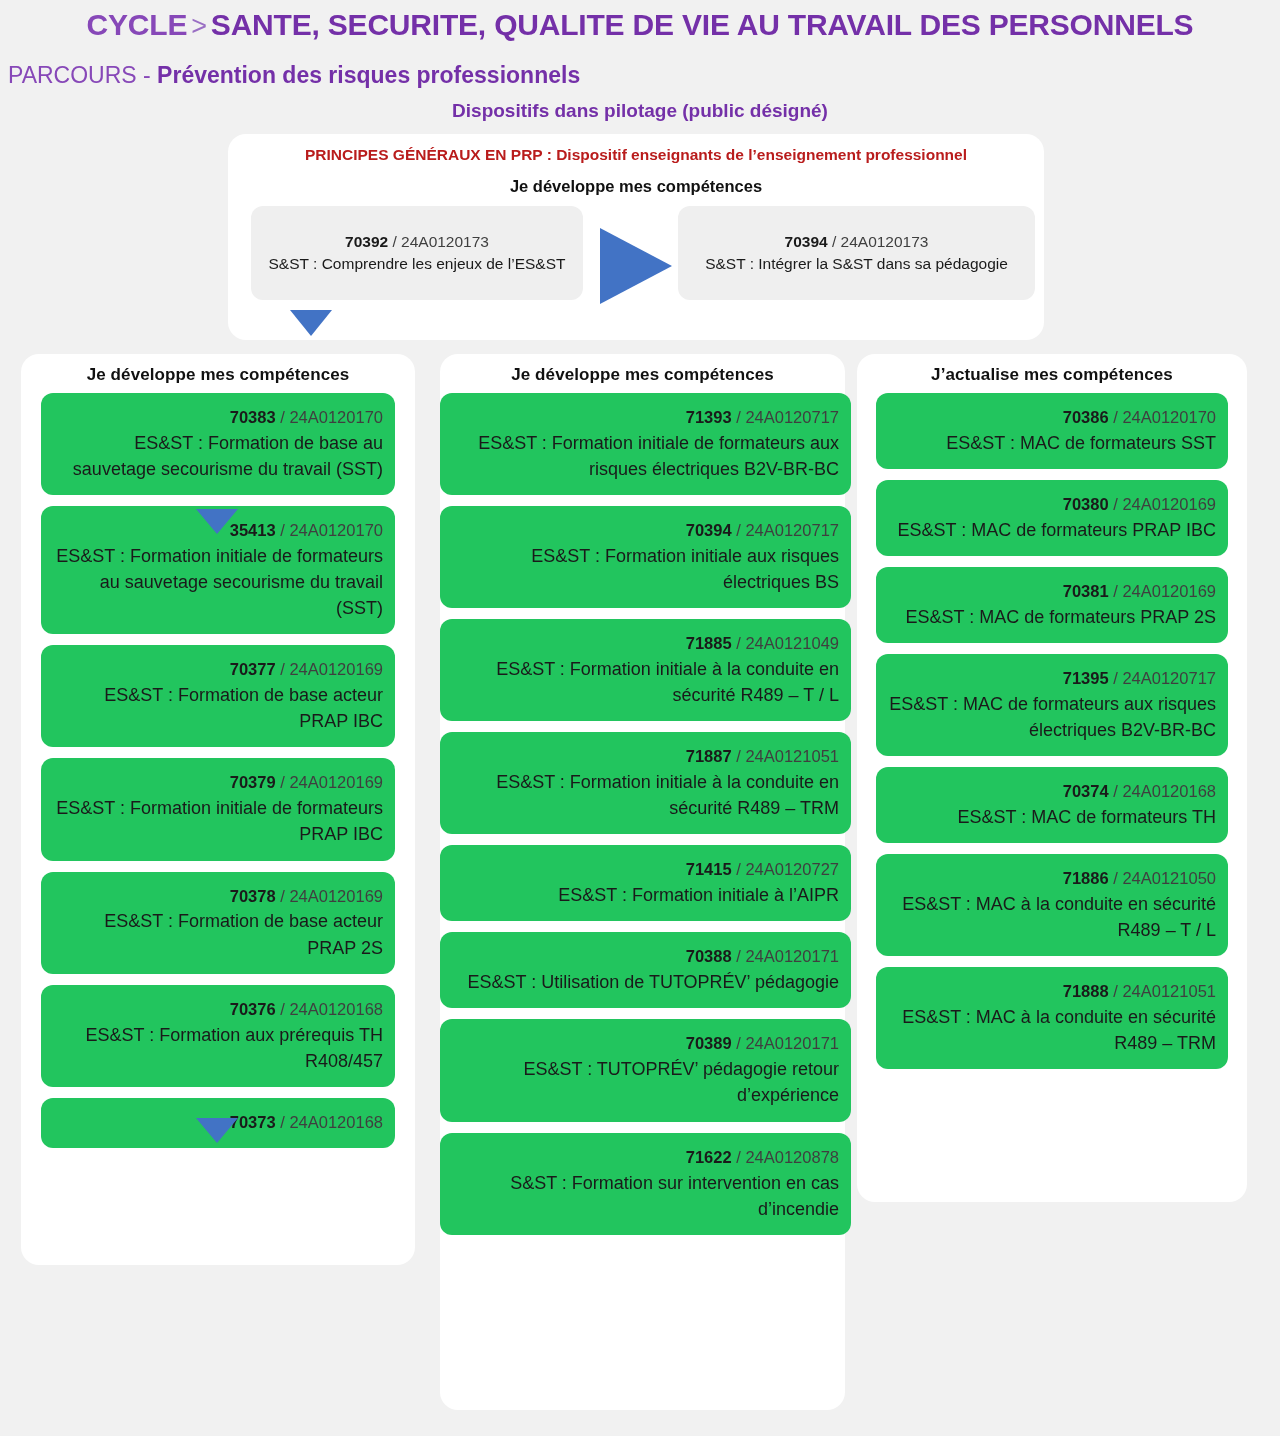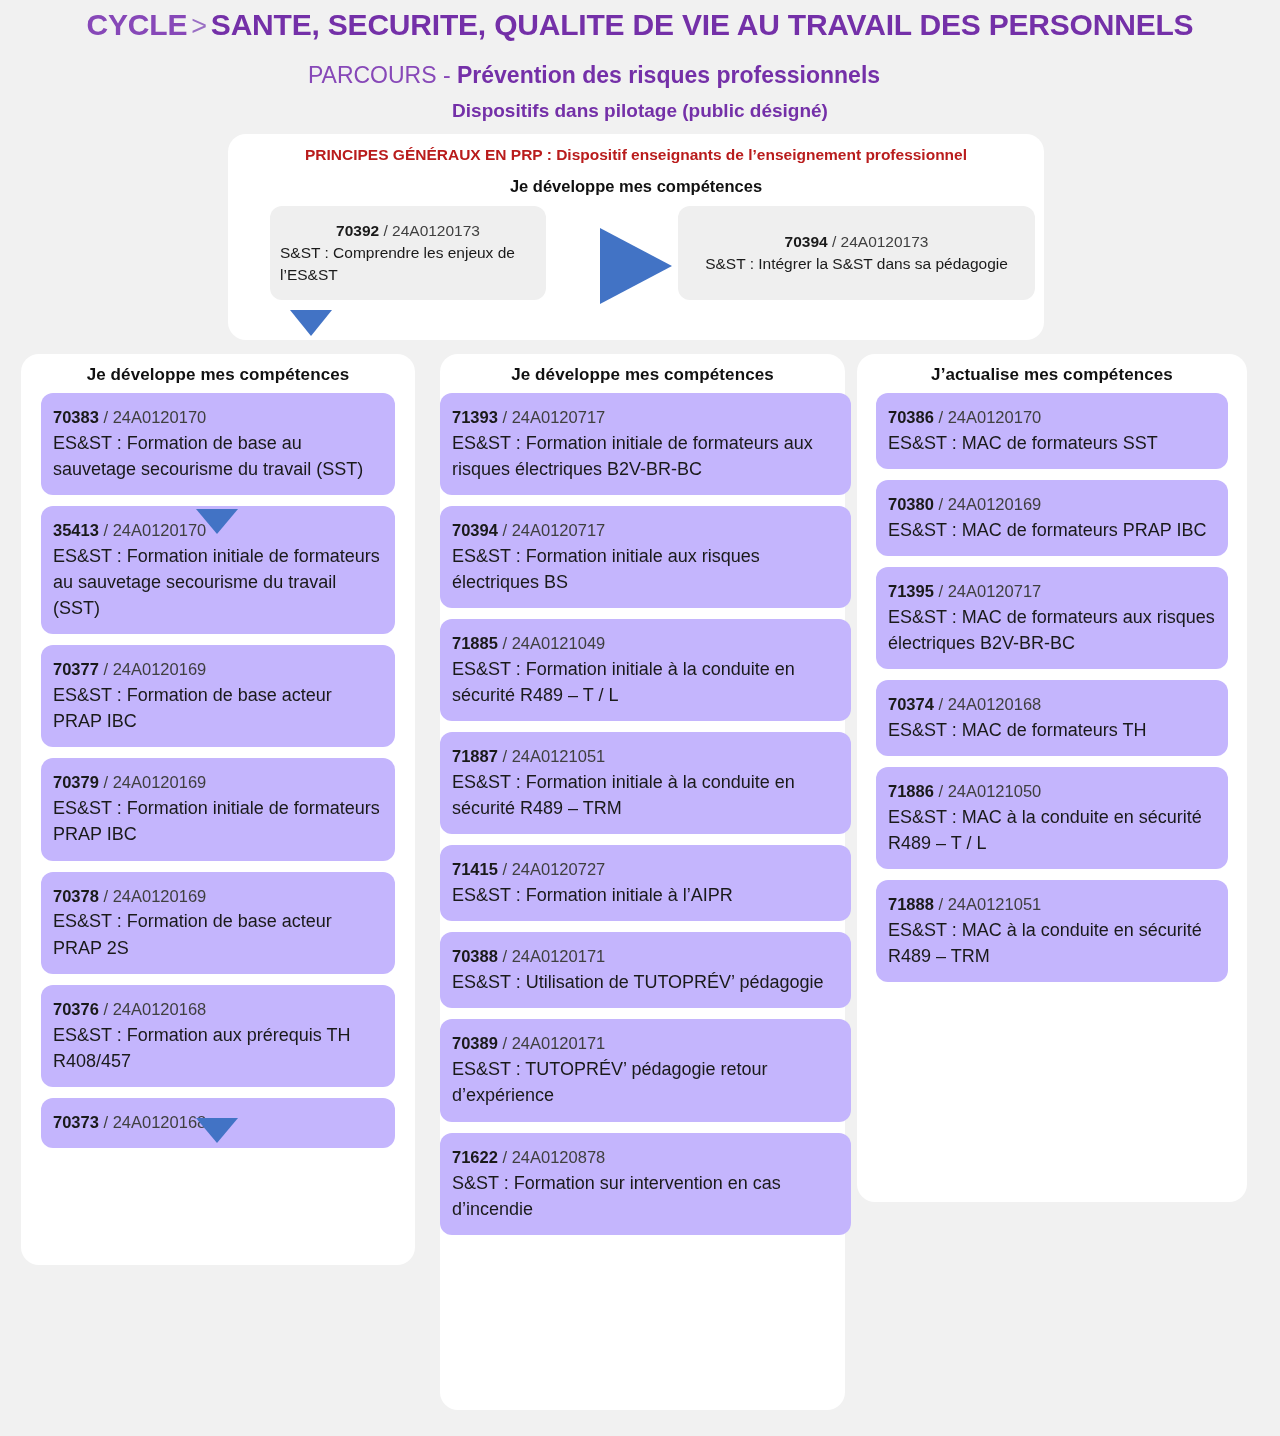--- a/index.html
+++ b/index.html
@@ -33,23 +33,23 @@
     color: #9a6fc4;
     font-weight: 400;
     font-size: 27px;
     padding: 0 4px;
   }
   .title-main .t-rest { color: #7430A8; }
 
   .title-sub {
     position: absolute;
     top: 62px;
-    left: 0;
+    left: 8px;
     width: 1188px;
-    text-align: center;
+    text-align: left;
     font-size: 23px;
     white-space: nowrap;
   }
   .title-sub .s-light { color: #8748B8; font-weight: 400; }
   .title-sub .s-bold  { color: #7430A8; font-weight: 700; }
 
   .title-sub2 {
     position: absolute;
     top: 100px;
     left: 0;
@@ -107,31 +107,31 @@
     position: absolute;
     background: #efefef;
     border-radius: 12px;
     display: flex;
     flex-direction: column;
     justify-content: center;
     align-items: center;
     padding: 6px 10px;
     box-sizing: border-box;
   }
-  #top-card-a { left: 42px;  top: 0; width: 276px; height: 94px; }
+  #top-card-a { left: 23px;  top: 0; width: 332px; height: 94px; }
   #top-card-b { left: 450px; top: 0; width: 357px; height: 94px; align-items: center; }
 
   
   .card {
-    background: #c4b5fd;
+    background: #22c55e;
     border-radius: 12px;
     margin: 0 auto 11px auto;
     padding: 13px 12px;
     box-sizing: border-box;
-    text-align: left;
+    text-align: right;
   }
   #panel-left  .card { width: 354px; }
   #panel-mid   .card { width: 411px; }
   #panel-right .card { width: 352px; }
 
   .card-code {
     font-size: 16.5px;
     line-height: 1.45;
     color: #1a1a1a;
   }
@@ -331,20 +331,26 @@
     <div class="card-title">ES&amp;ST : MAC de formateurs SST</div>
   </div>
 
   <div class="card">
     <div class="card-code">
       <span class="num">70380</span><span class="slash"> / </span><span class="sess">24A0120169</span>
     </div>
     <div class="card-title">ES&amp;ST : MAC de formateurs PRAP IBC</div>
   </div>
 
+  <div class="card">
+    <div class="card-code">
+      <span class="num">70381</span><span class="slash"> / </span><span class="sess">24A0120169</span>
+    </div>
+    <div class="card-title">ES&amp;ST : MAC de formateurs PRAP 2S</div>
+  </div>
 
   <div class="card">
     <div class="card-code">
       <span class="num">71395</span><span class="slash"> / </span><span class="sess">24A0120717</span>
     </div>
     <div class="card-title">ES&amp;ST : MAC de formateurs aux risques électriques B2V-BR-BC</div>
   </div>
 
   <div class="card">
     <div class="card-code">

